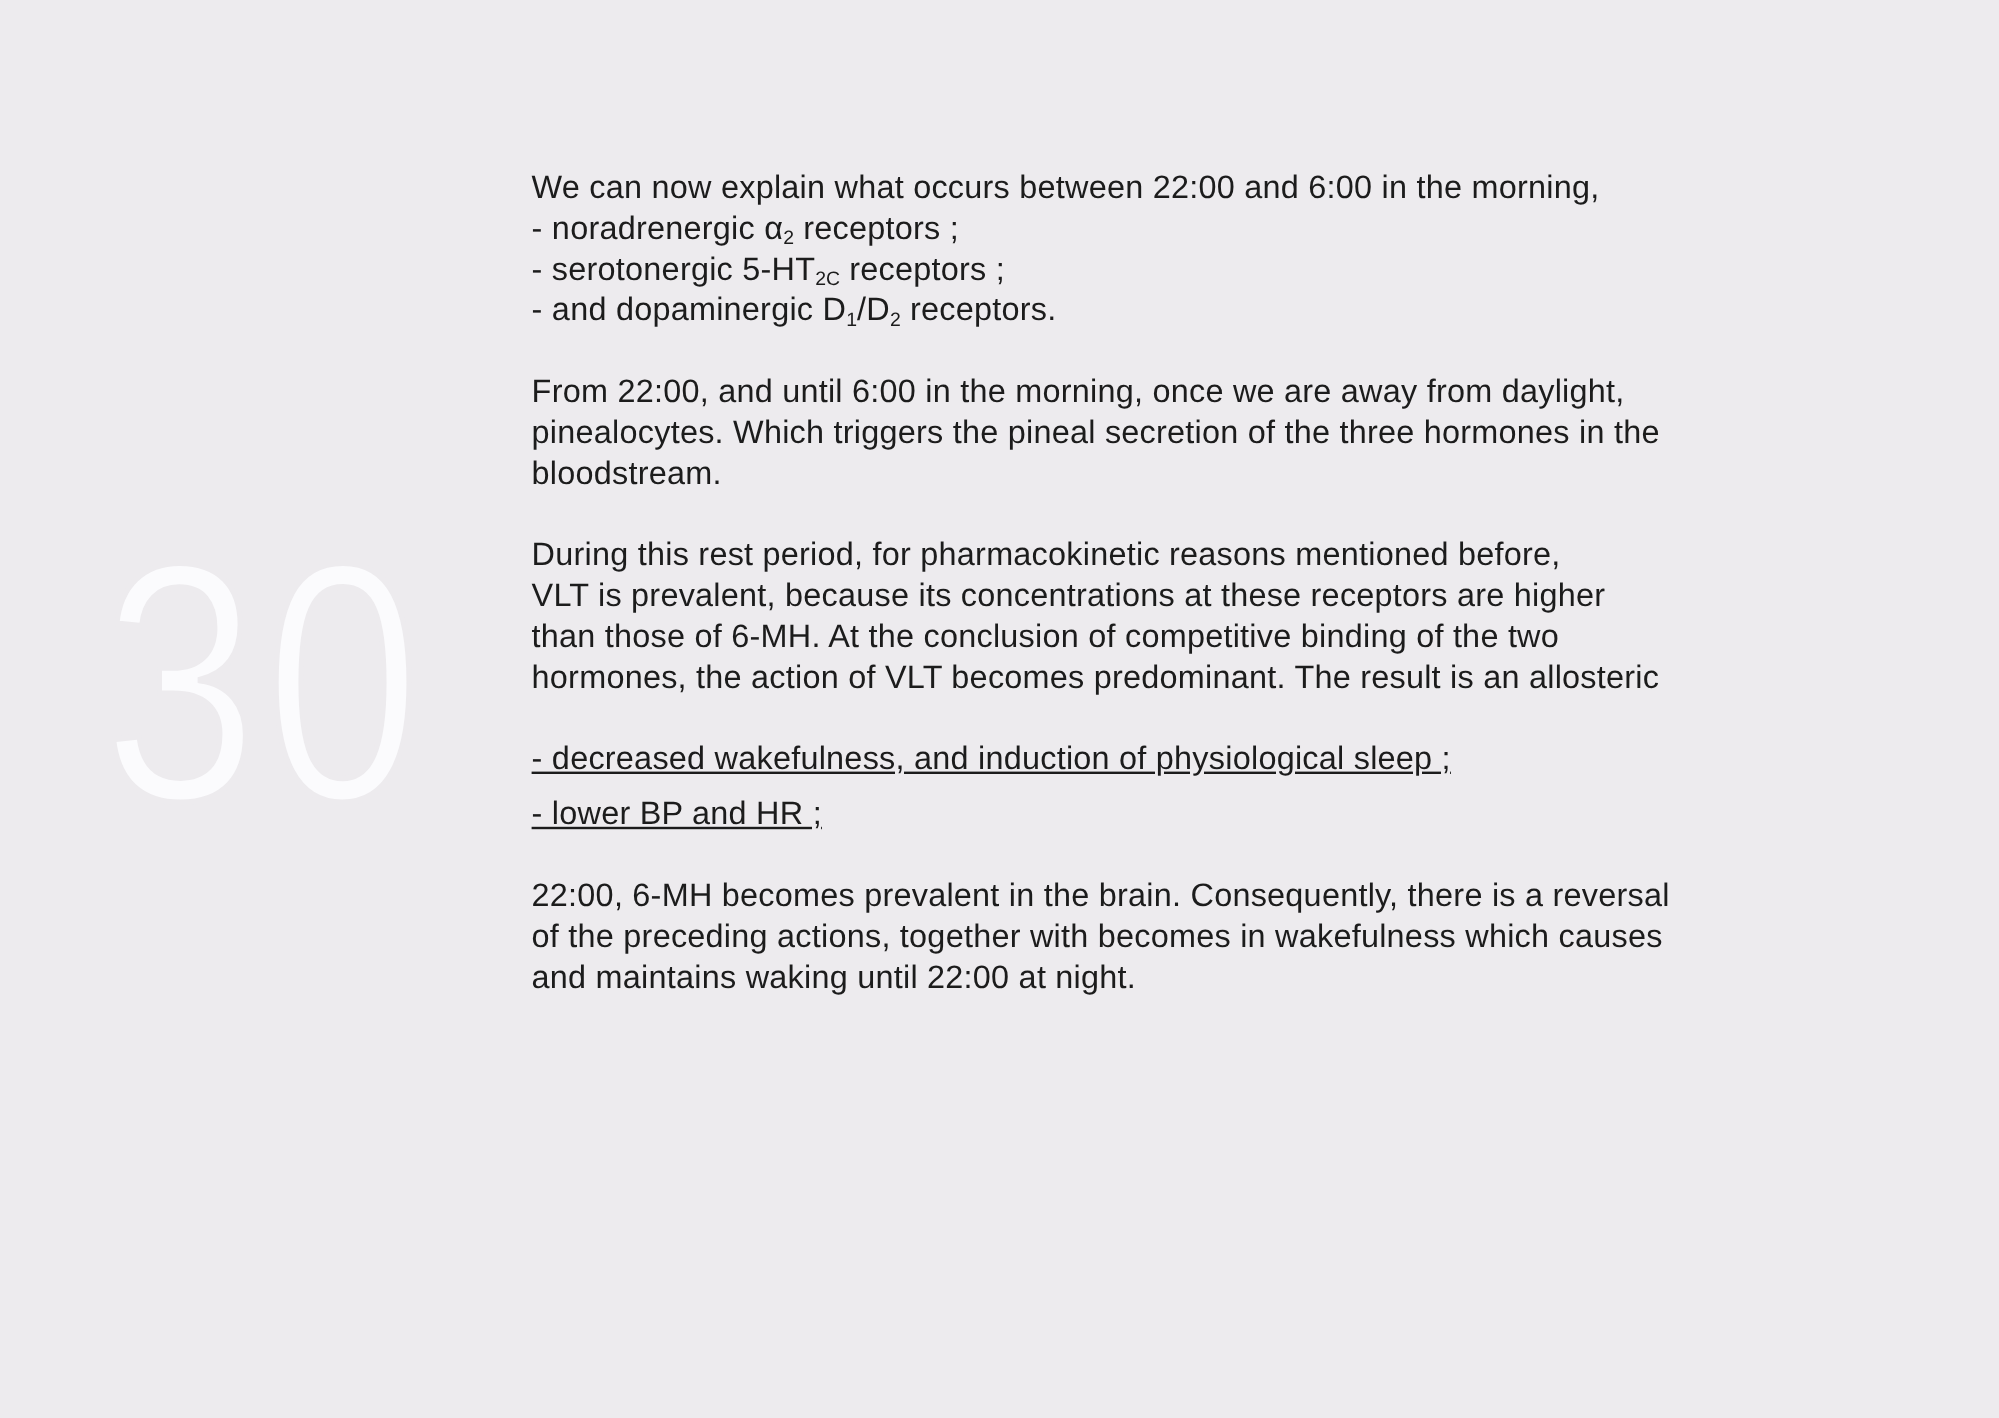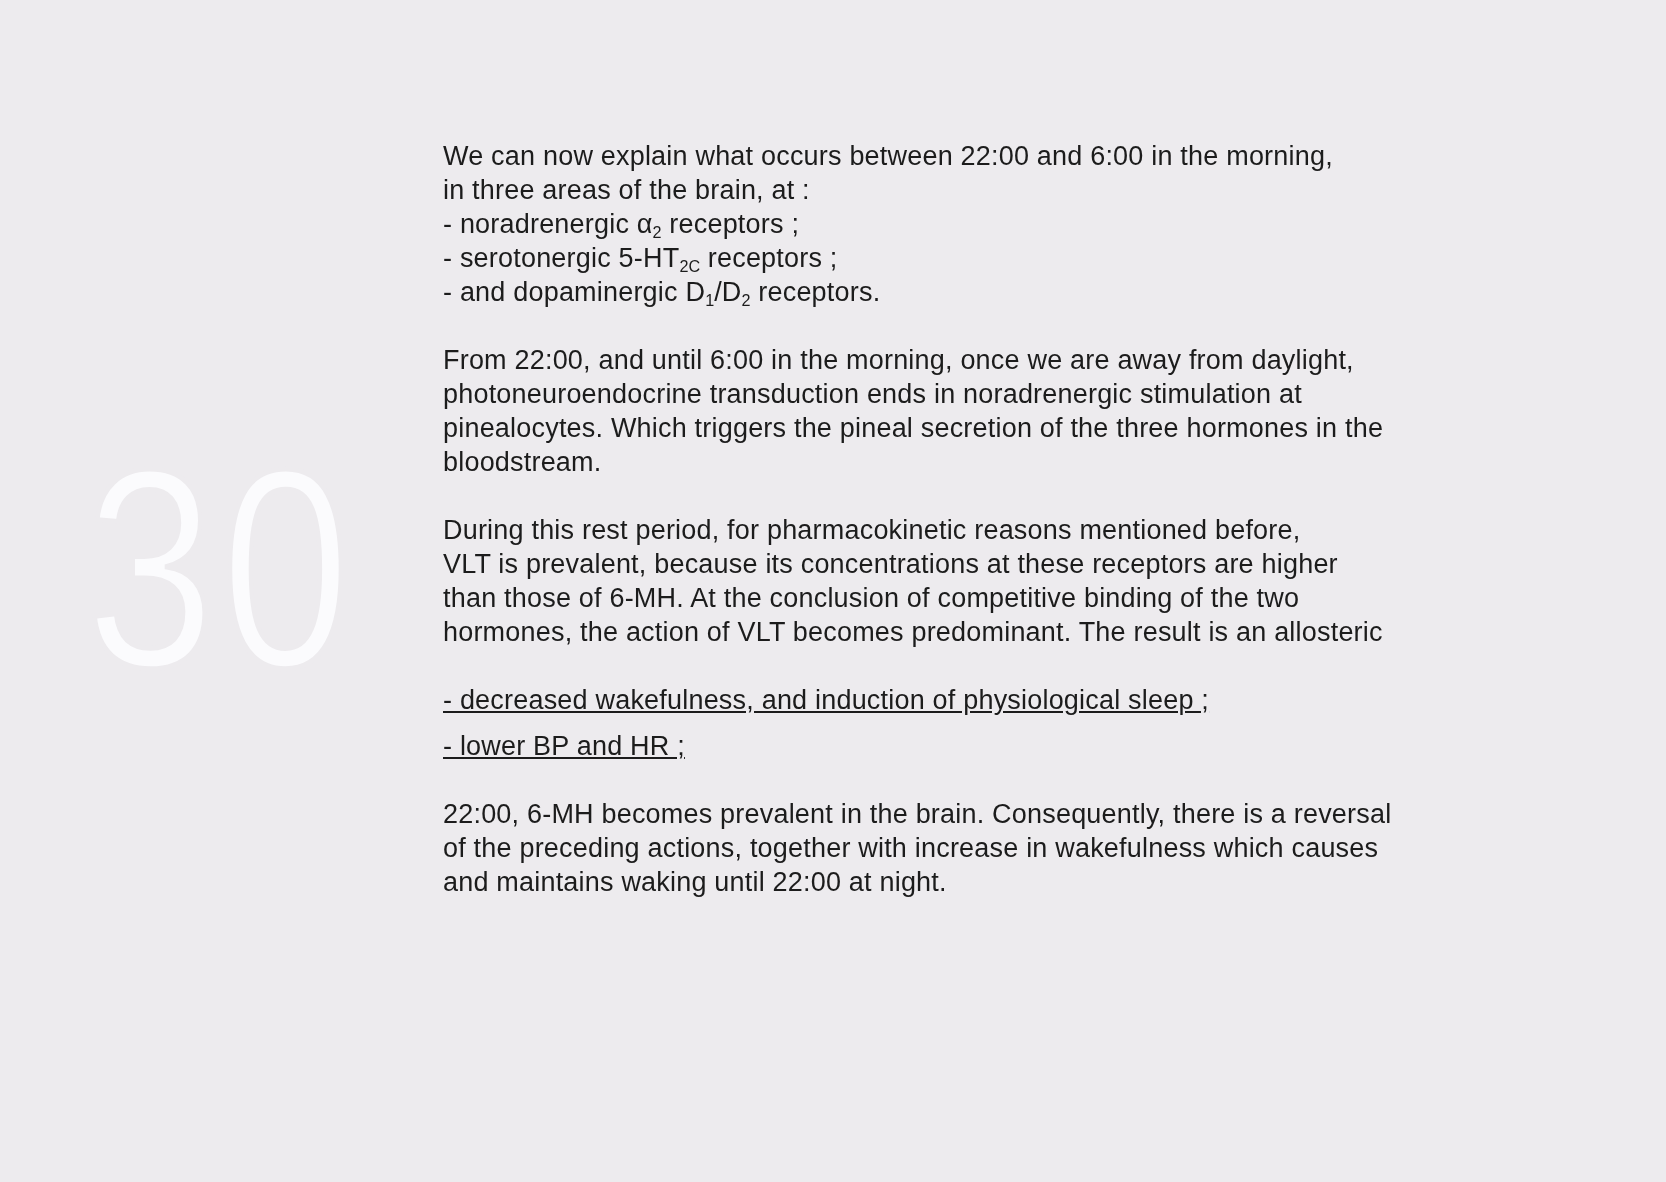--- a/index.html
+++ b/index.html
@@ -61,40 +61,38 @@
   }
 </style>
 </head>
 <body style="background: rgb(237, 235, 238);">
 
 <div class="slide" style="background: rgb(237, 235, 238);">
   <div class="page-number" style="color: rgb(251, 251, 253);">30</div>
   <div class="content" style="color: rgb(28, 28, 28);">
       <div class="block paragraph">
         <div class="line">We can now explain what occurs between 22:00 and 6:00 in the morning,</div>
-        <div class="line">in three areas of the brain, at :</div>
         <div class="line">- noradrenergic α<sub>2</sub> receptors ;</div>
         <div class="line">- serotonergic 5-HT<sub>2C</sub> receptors ;</div>
         <div class="line">- and dopaminergic D<sub>1</sub>/D<sub>2</sub> receptors.</div>
       </div>
       <div class="block paragraph">
         <div class="line">From 22:00, and until 6:00 in the morning, once we are away from daylight,</div>
-        <div class="line">photoneuroendocrine transduction ends in noradrenergic stimulation at</div>
         <div class="line">pinealocytes. Which triggers the pineal secretion of the three hormones in the</div>
         <div class="line">bloodstream.</div>
       </div>
       <div class="block paragraph">
         <div class="line">During this rest period, for pharmacokinetic reasons mentioned before,</div>
         <div class="line">VLT is prevalent, because its concentrations at these receptors are higher</div>
         <div class="line">than those of 6-MH. At the conclusion of competitive binding of the two</div>
         <div class="line">hormones, the action of VLT becomes predominant. The result is an allosteric</div>
       </div>
       <div class="block spaced-bullets">
         <div class="line">- decreased wakefulness, and induction of physiological sleep ;</div>
         <div class="line">- lower BP and HR ;</div>
       </div>
       <div class="block paragraph">
         <div class="line">22:00, 6-MH becomes prevalent in the brain. Consequently, there is a reversal</div>
-        <div class="line">of the preceding actions, together with increase in wakefulness which causes</div>
+        <div class="line">of the preceding actions, together with becomes in wakefulness which causes</div>
         <div class="line">and maintains waking until 22:00 at night.</div>
       </div>
     </div>
 </div>
 
 </body></html>

